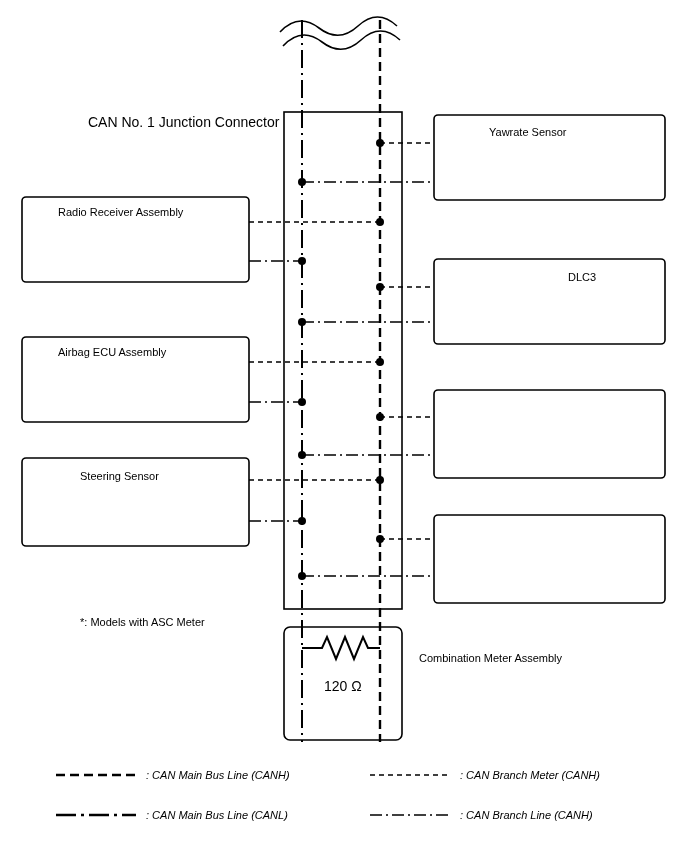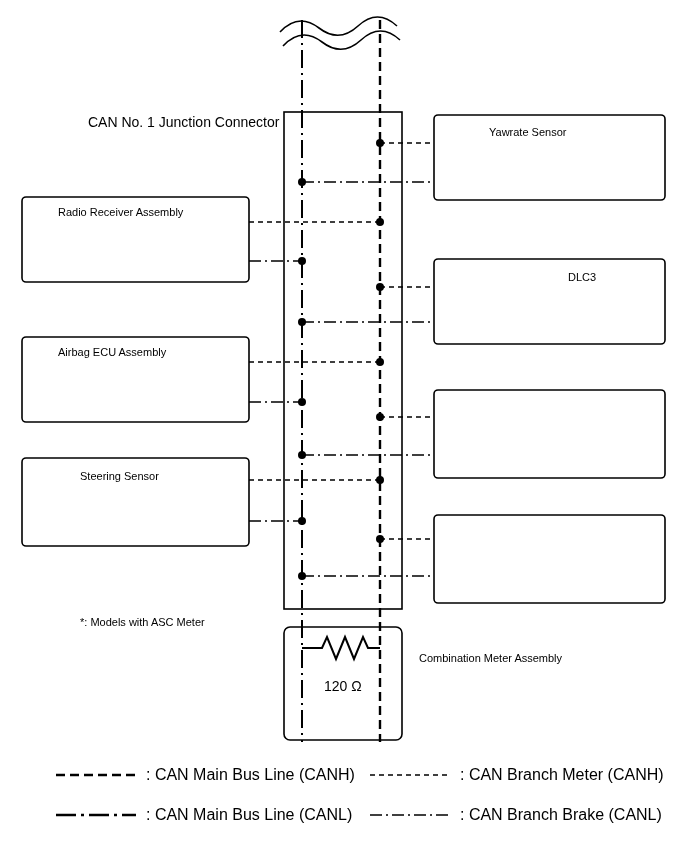--- a/index.html
+++ b/index.html
@@ -29,21 +29,22 @@
     position: absolute;
     font-size: 14px;
     line-height: 14px;
     color: #000;
     white-space: pre-line;
   }
   .box-label {
     font-size: 11px;
   }
   .legend-text {
-    font-size: 16px;
+    font-size: 11px;
+    font-style: italic;
   }
   .note {
     font-size: 11px;
   }
 </style>
 </head>
 <body>
 
 <div id="stage">
 
@@ -147,15 +148,15 @@
   <div class="lbl" style="left:324px; top:679px;">120 Ω</div>
 
   <div class="lbl note" style="left:80px; top:615px;">*: Models with ASC Meter</div>
 
   <div class="lbl legend-text" style="left:146px; top:768px;">: CAN Main Bus Line (CANH)</div>
 
   <div class="lbl legend-text" style="left:460px; top:768px;">: CAN Branch Meter (CANH)</div>
 
   <div class="lbl legend-text" style="left:146px; top:808px;">: CAN Main Bus Line (CANL)</div>
 
-  <div class="lbl legend-text" style="left:460px; top:808px;">: CAN Branch Brake (CANL)</div>
+  <div class="lbl legend-text" style="left:460px; top:808px;">: CAN Branch Line (CANH)</div>
 
 </div>
 
 </body></html>

